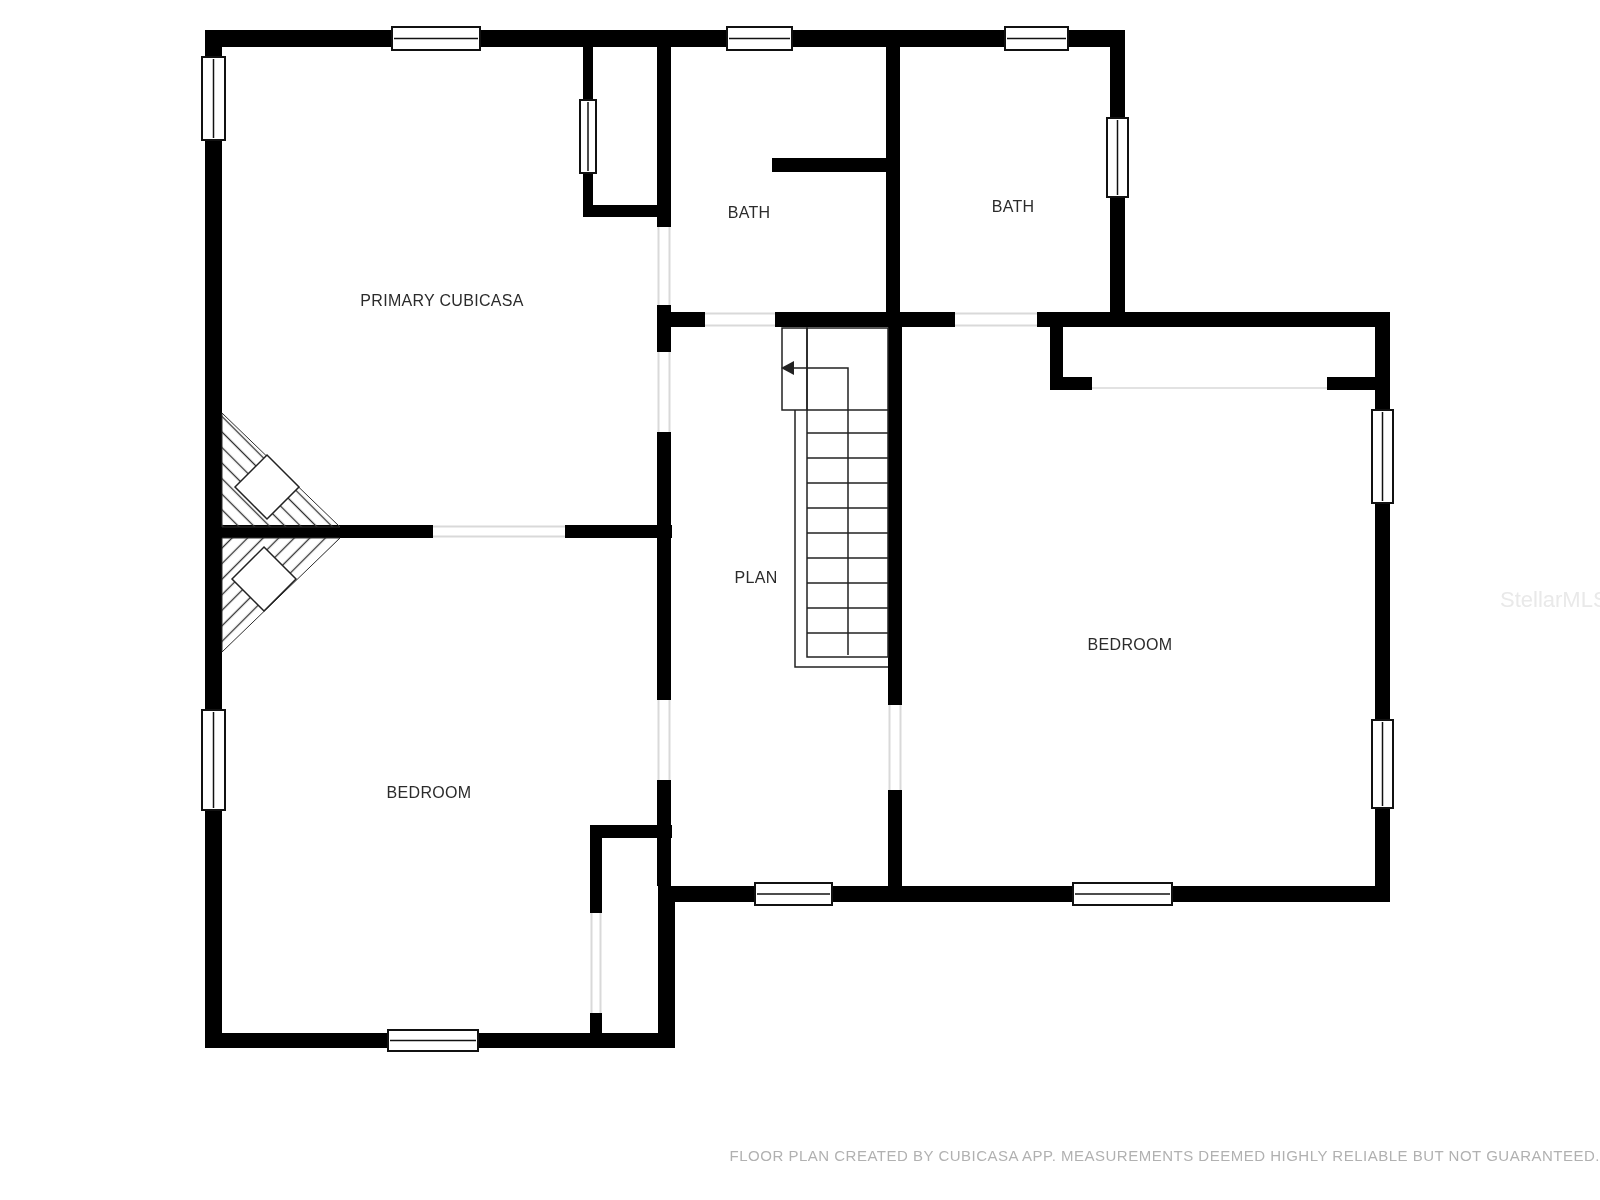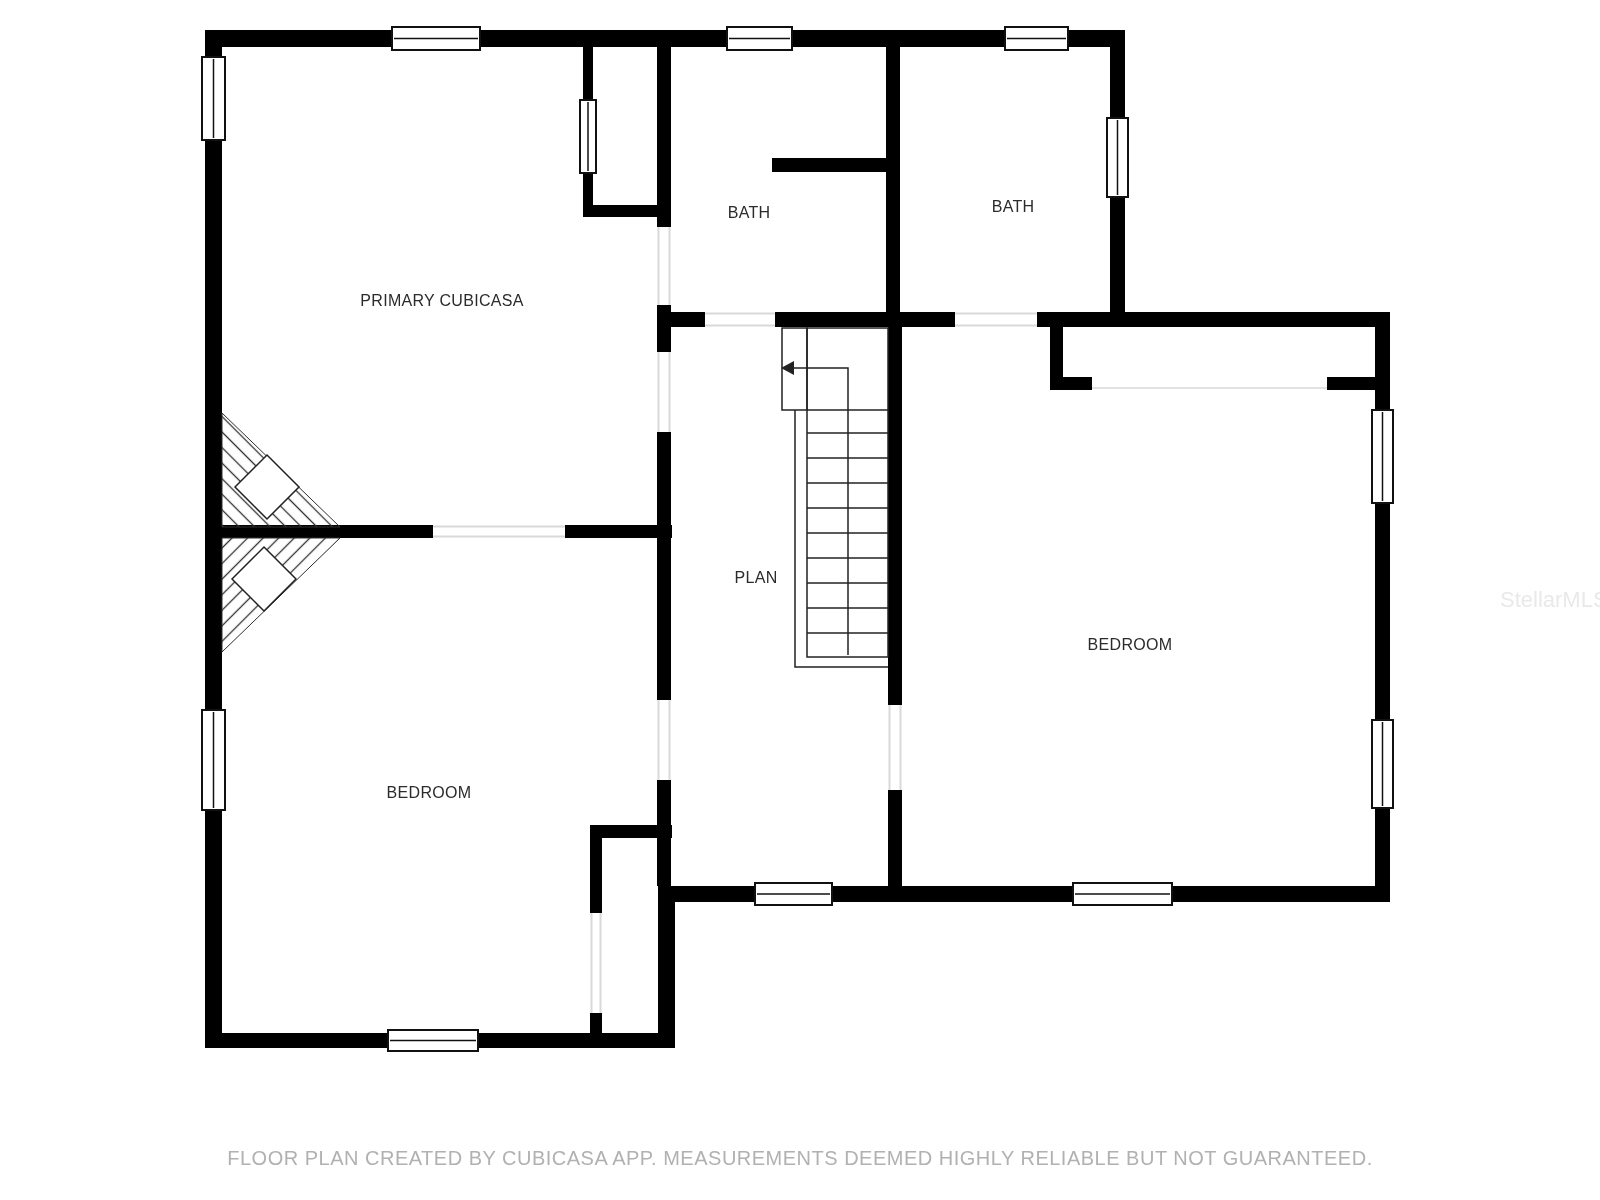--- a/index.html
+++ b/index.html
@@ -13,22 +13,22 @@
     background:var(--background,#fff);
     font-family:"Liberation Sans", sans-serif;
   }
   .plan-svg{position:absolute;left:0;top:0;}
   .room-label{
     position:absolute;transform:translate(-50%,-50%);
     font-size:16px;letter-spacing:.3px;color:var(--label-text,#2b2b2b);
     white-space:nowrap;
   }
   .footer{
-    position:absolute;left:0;right:0;top:1147px;text-align:center;
-    font-size:20px;letter-spacing:.5px;color:var(--footer-text,#b1b1b1);
+    position:absolute;left:0;right:0;top:1147px;text-align:right;
+    font-size:15px;letter-spacing:.5px;color:var(--footer-text,#b1b1b1);
     white-space:nowrap;
   }
   .watermark{
     position:absolute;left:1500px;top:587px;font-size:22px;font-weight:500;
     color:var(--watermark-text,#e9e9e9);white-space:nowrap;
   }
 </style>
 </head>
 <body>
 

